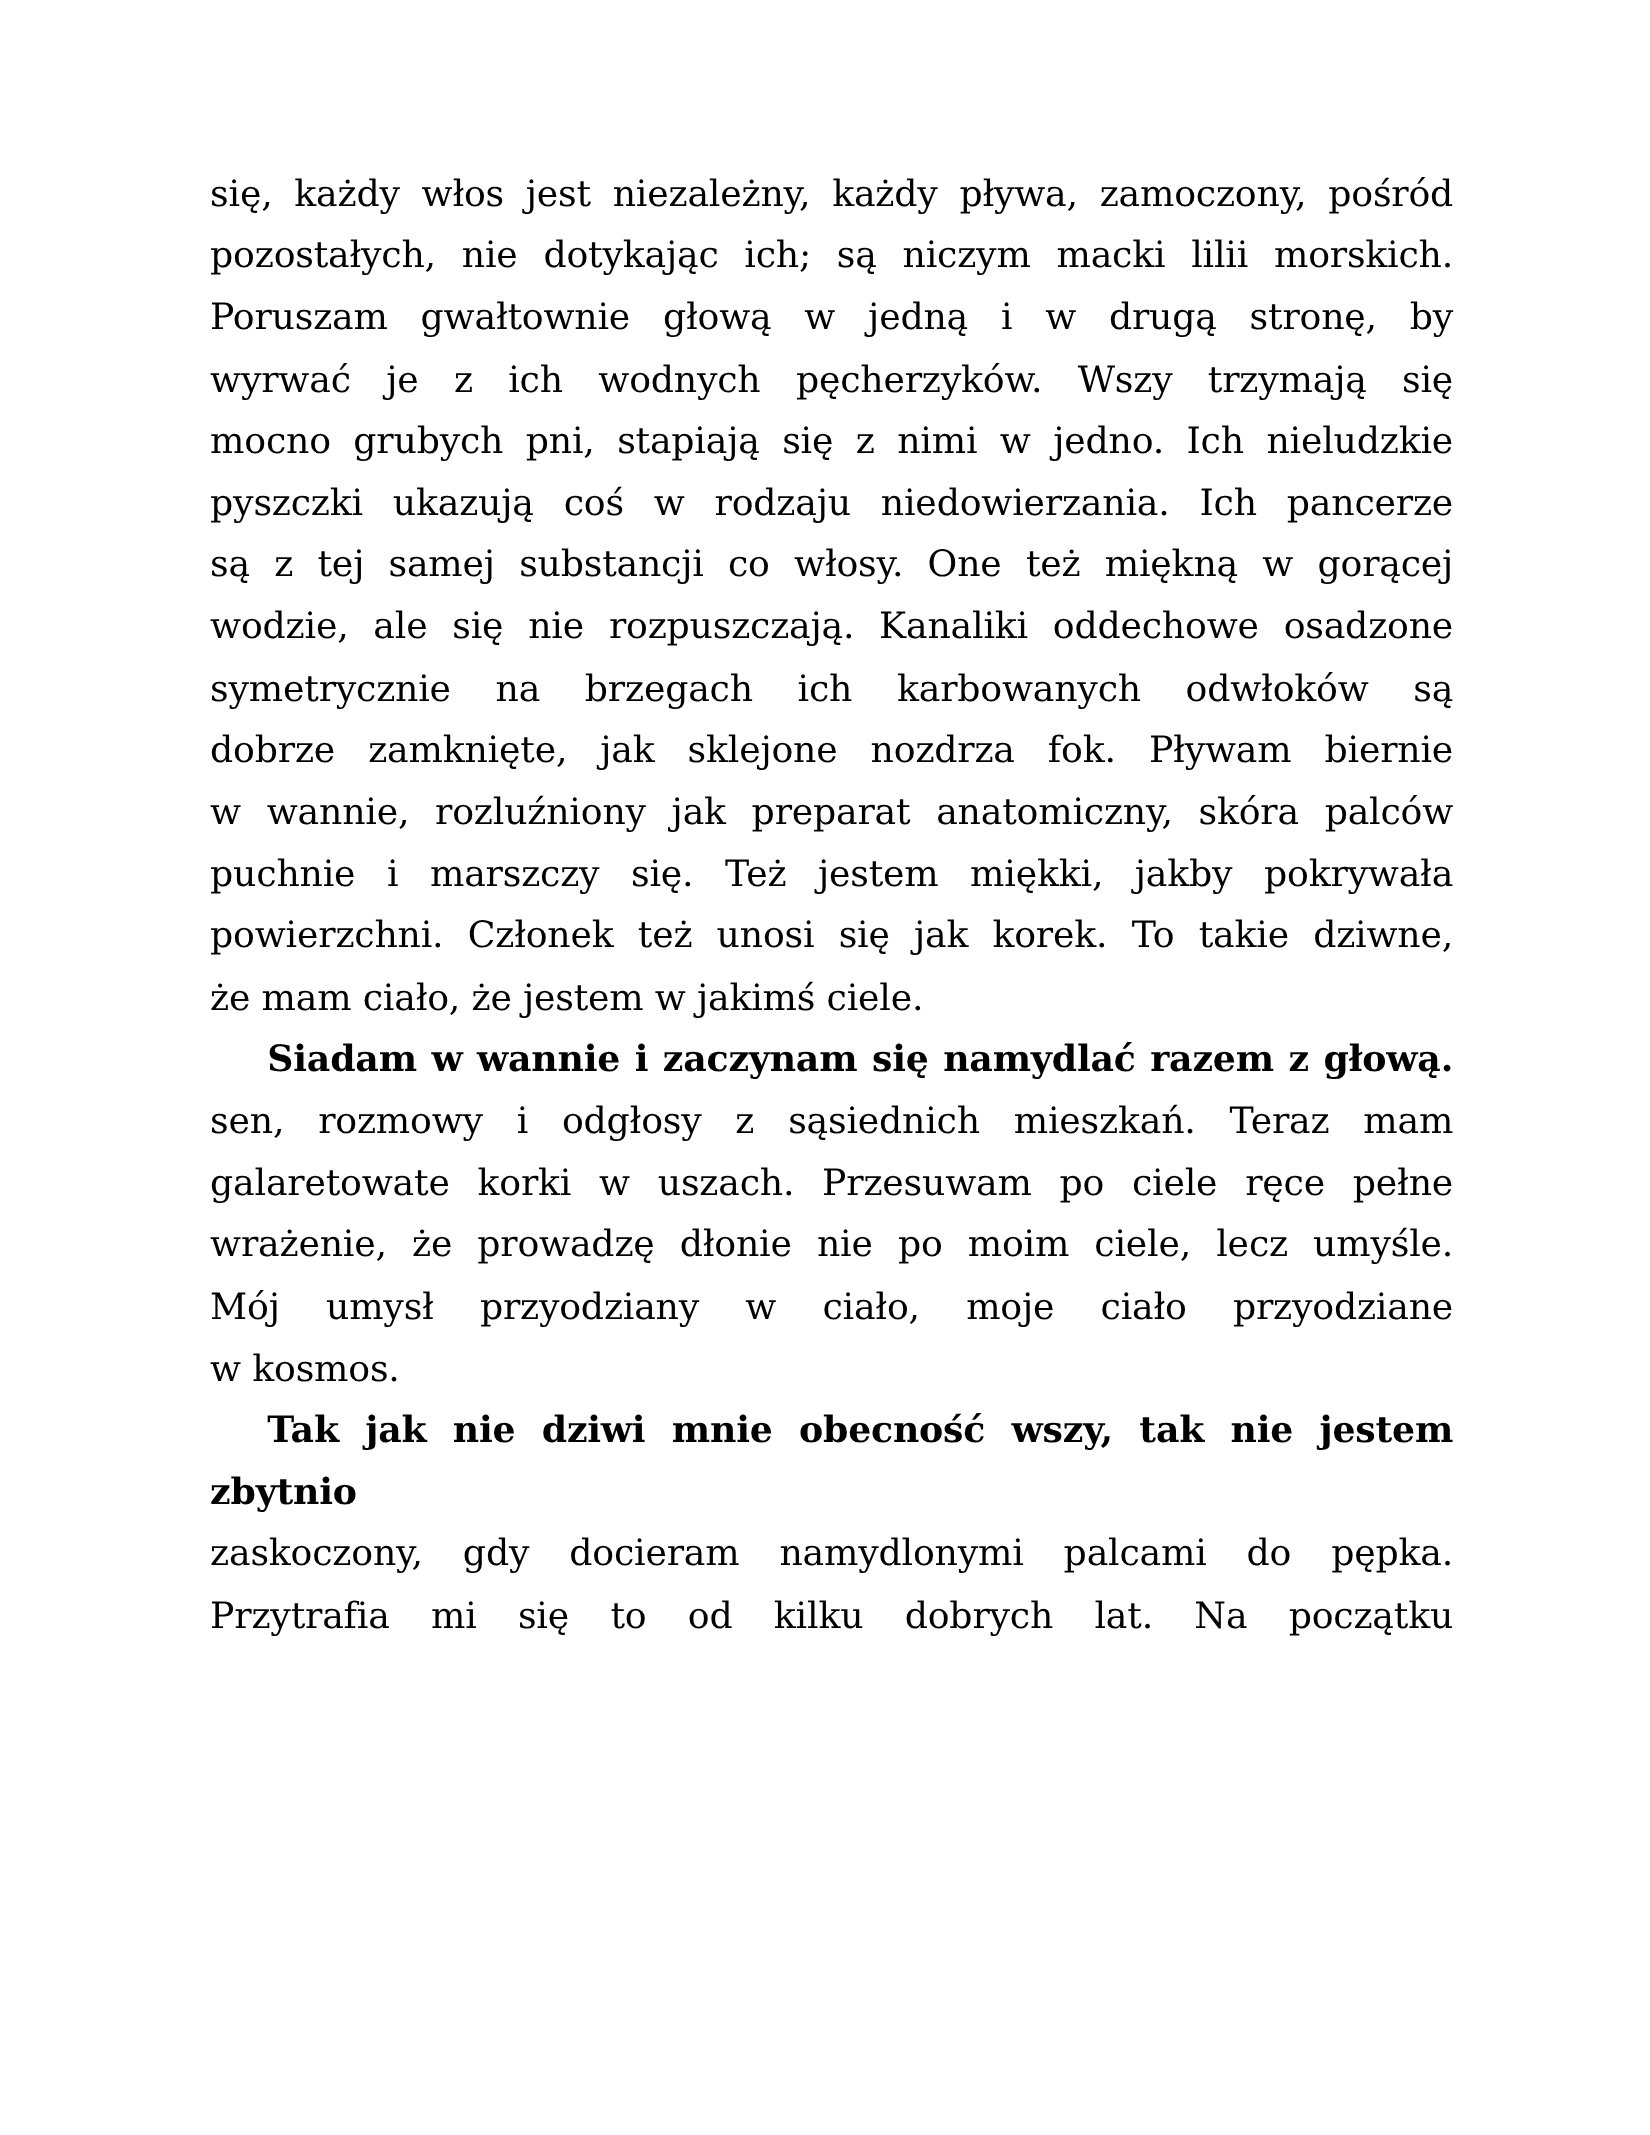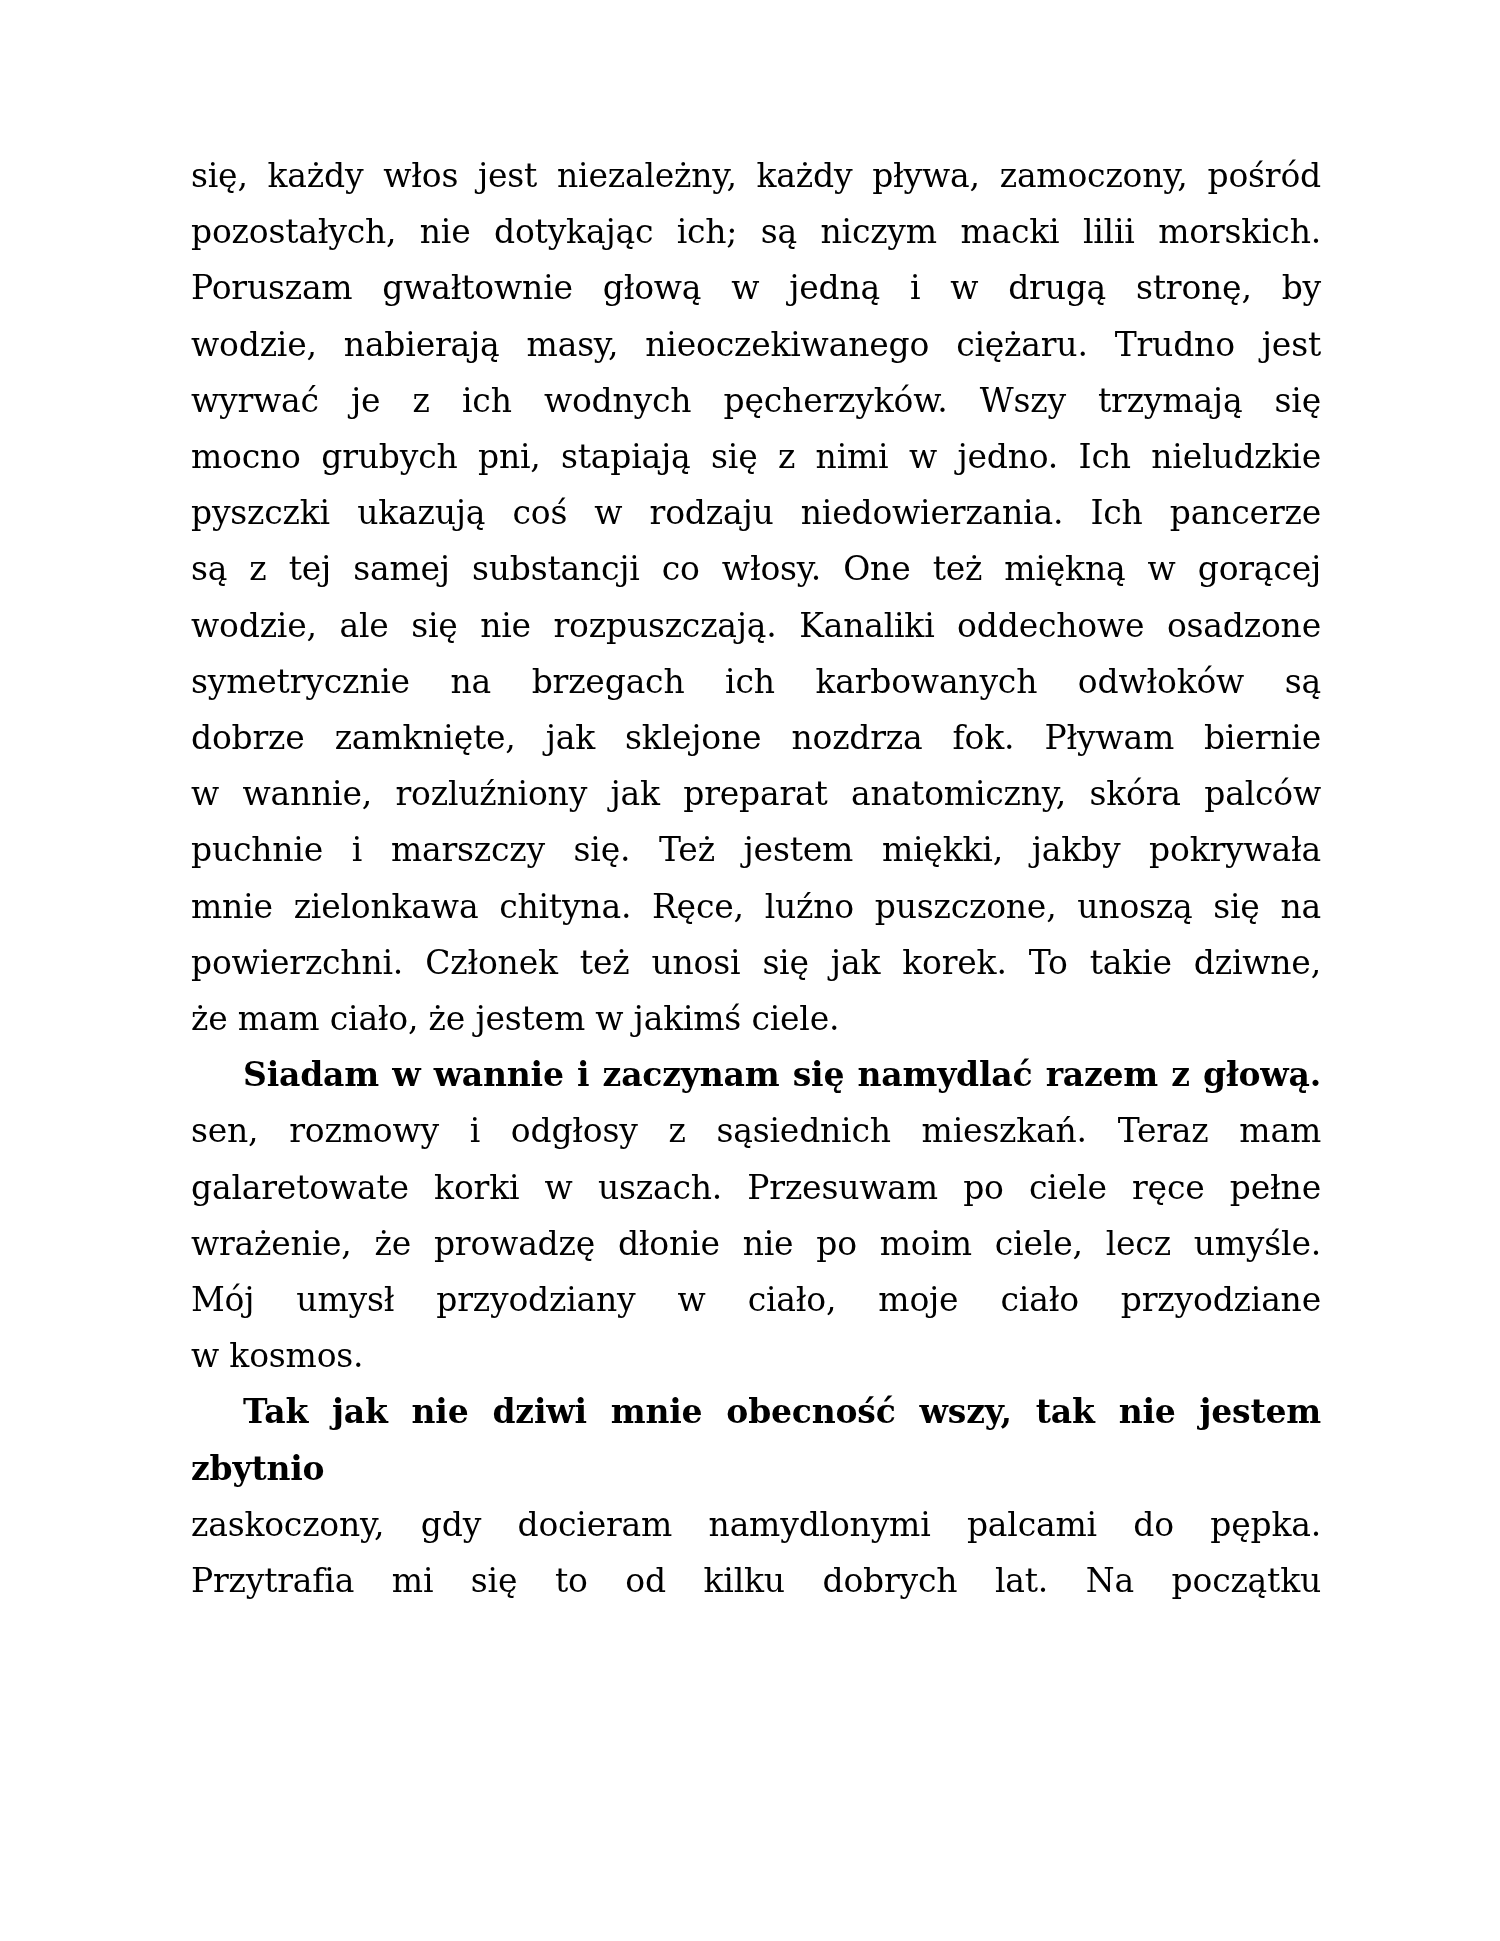--- a/index.html
+++ b/index.html
@@ -40,31 +40,29 @@
   }
 </style>
 </head>
 <body>
 
 <div class="page">
   <div class="page-text">
       <div class="line justify">się, każdy włos jest niezależny, każdy pływa, zamoczony, pośród</div>
       <div class="line justify">pozostałych, nie dotykając ich; są niczym macki lilii morskich.</div>
       <div class="line justify">Poruszam gwałtownie głową w jedną i w drugą stronę, by</div>
-      <div class="line justify">wodzie, nabierają masy, nieoczekiwanego ciężaru. Trudno jest</div>
       <div class="line justify">wyrwać je z ich wodnych pęcherzyków. Wszy trzymają się</div>
       <div class="line justify">mocno grubych pni, stapiają się z nimi w jedno. Ich nieludzkie</div>
       <div class="line justify">pyszczki ukazują coś w rodzaju niedowierzania. Ich pancerze</div>
       <div class="line justify">są z tej samej substancji co włosy. One też miękną w gorącej</div>
       <div class="line justify">wodzie, ale się nie rozpuszczają. Kanaliki oddechowe osadzone</div>
       <div class="line justify">symetrycznie na brzegach ich karbowanych odwłoków są</div>
       <div class="line justify">dobrze zamknięte, jak sklejone nozdrza fok. Pływam biernie</div>
       <div class="line justify">w wannie, rozluźniony jak preparat anatomiczny, skóra palców</div>
       <div class="line justify">puchnie i marszczy się. Też jestem miękki, jakby pokrywała</div>
-      <div class="line justify">mnie zielonkawa chityna. Ręce, luźno puszczone, unoszą się na</div>
       <div class="line justify">powierzchni. Członek też unosi się jak korek. To takie dziwne,</div>
       <div class="line">że mam ciało, że jestem w jakimś ciele.</div>
       <div class="line justify indent">Siadam w wannie i zaczynam się namydlać razem z głową.</div>
       <div class="line justify">sen, rozmowy i odgłosy z sąsiednich mieszkań. Teraz mam</div>
       <div class="line justify">galaretowate korki w uszach. Przesuwam po ciele ręce pełne</div>
       <div class="line justify">wrażenie, że prowadzę dłonie nie po moim ciele, lecz umyśle.</div>
       <div class="line justify">Mój umysł przyodziany w ciało, moje ciało przyodziane</div>
       <div class="line">w kosmos.</div>
       <div class="line justify indent">Tak jak nie dziwi mnie obecność wszy, tak nie jestem zbytnio</div>
       <div class="line justify">zaskoczony, gdy docieram namydlonymi palcami do pępka.</div>

